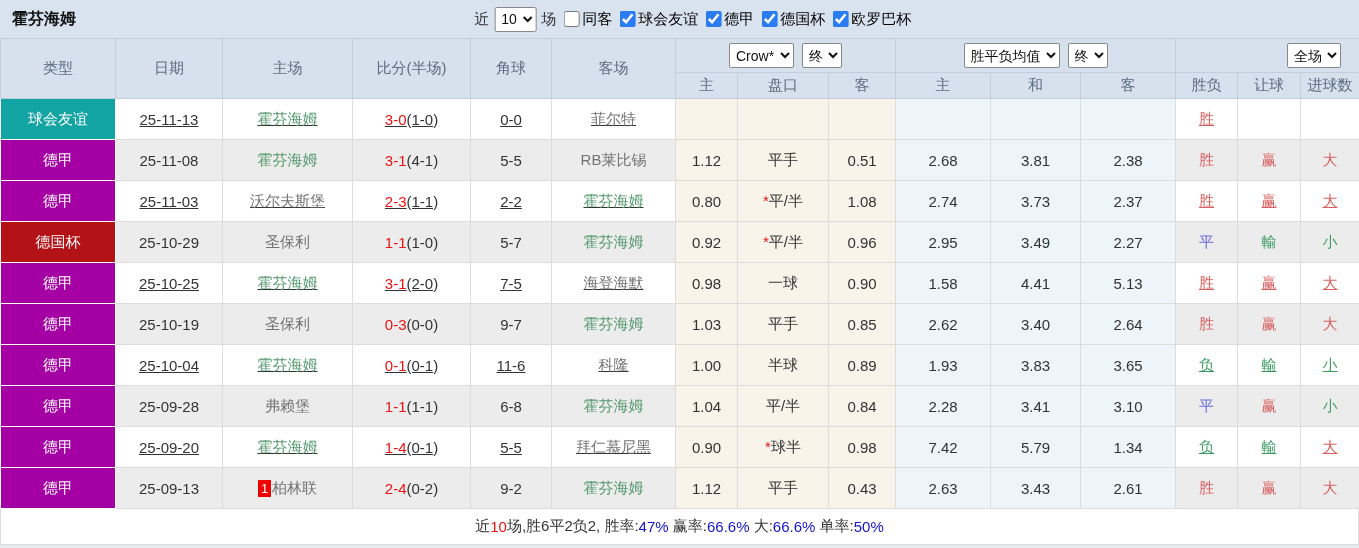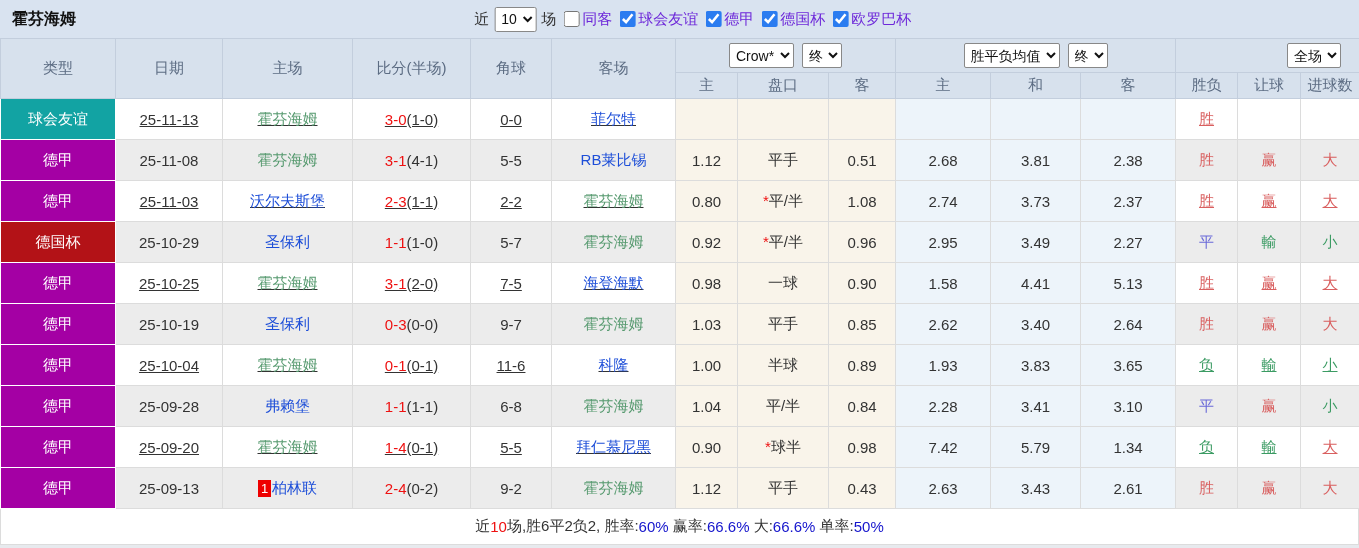--- a/index.html
+++ b/index.html
@@ -28,21 +28,21 @@
   .controls select { margin:0 4px; }
   select {
     font-family:inherit; font-size:14px; color:#111;
     background:#fff; border:1px solid #888; border-radius:2px;
     height:25px; padding:0 2px;
   }
   input[type=checkbox] {
     width:16px; height:16px; accent-color:#2b7cf0; margin:0 2px 0 6px;
     vertical-align:middle;
   }
-  .controls label { color:#6d28d9;font-family:Liberation Mono, monospace; }
+  .controls label { color:#000000;font-family:Liberation Mono, monospace; }
 
   
   table { border-collapse:collapse; table-layout:fixed; width:1359px; background:#fff; }
   col.c-type{width:115px} col.c-date{width:107px} col.c-home{width:130px}
   col.c-score{width:118px} col.c-corner{width:81px} col.c-away{width:124px}
   col.c-oh{width:62px} col.c-hc{width:91px} col.c-oa{width:67px}
   col.c-ah{width:95px} col.c-ad{width:90px} col.c-aa{width:95px}
   col.c-r1{width:62px} col.c-r2{width:63px} col.c-r3{width:59px}
 
   thead th {
@@ -59,21 +59,21 @@
   }
   td.type {
     color:#fff; font-size:15px; border:1px solid #fff;
   }
   tr.even td.alt { background:#ececec; }
   tr.odd  td.alt { background:#ffffff;text-decoration:underline; }
   td.cream { background:#f9f4ea; }
   td.blue  { background:#edf4fa; }
 
   .team   { color:#55996e; cursor:pointer; }
-  .opp    { color:#1d4ed8; cursor:pointer; }
+  .opp    { color:#737373; cursor:pointer; }
   .score-ft { color:#ee1111; }
   .score-ht { color:#333; }
   .star { color:#ee1111; }
   .badge {
     display:inline-block; background:#ee0000; color:#fff;
     font-size:13px; line-height:17px; padding:0 3px; margin-right:1px;
   }
 
   
   .footer {
@@ -343,13 +343,13 @@
         <td class="blue">2.63</td>
         <td class="blue">3.43</td>
         <td class="blue">2.61</td>
         <td class="alt" style="color: rgb(217, 95, 95);">胜</td>
         <td class="alt" style="color: rgb(217, 95, 95);">赢</td>
         <td class="alt" style="color: rgb(217, 95, 95);">大</td>
       </tr>
     </tbody>
 </table>
 
-<div class="footer"><span class="f-dark">近</span><span class="f-red">10</span><span class="f-dark">场,胜6平2负2, 胜率:</span><span class="f-blue">60%</span><span class="f-dark"> 赢率:</span><span class="f-blue">66.6%</span><span class="f-dark"> 大:</span><span class="f-blue">66.6%</span><span class="f-dark"> 单率:</span><span class="f-blue">50%</span></div>
+<div class="footer"><span class="f-dark">近</span><span class="f-red">10</span><span class="f-dark">场,胜6平2负2, 胜率:</span><span class="f-blue">47%</span><span class="f-dark"> 赢率:</span><span class="f-blue">66.6%</span><span class="f-dark"> 大:</span><span class="f-blue">66.6%</span><span class="f-dark"> 单率:</span><span class="f-blue">50%</span></div>
 
 </body></html>

